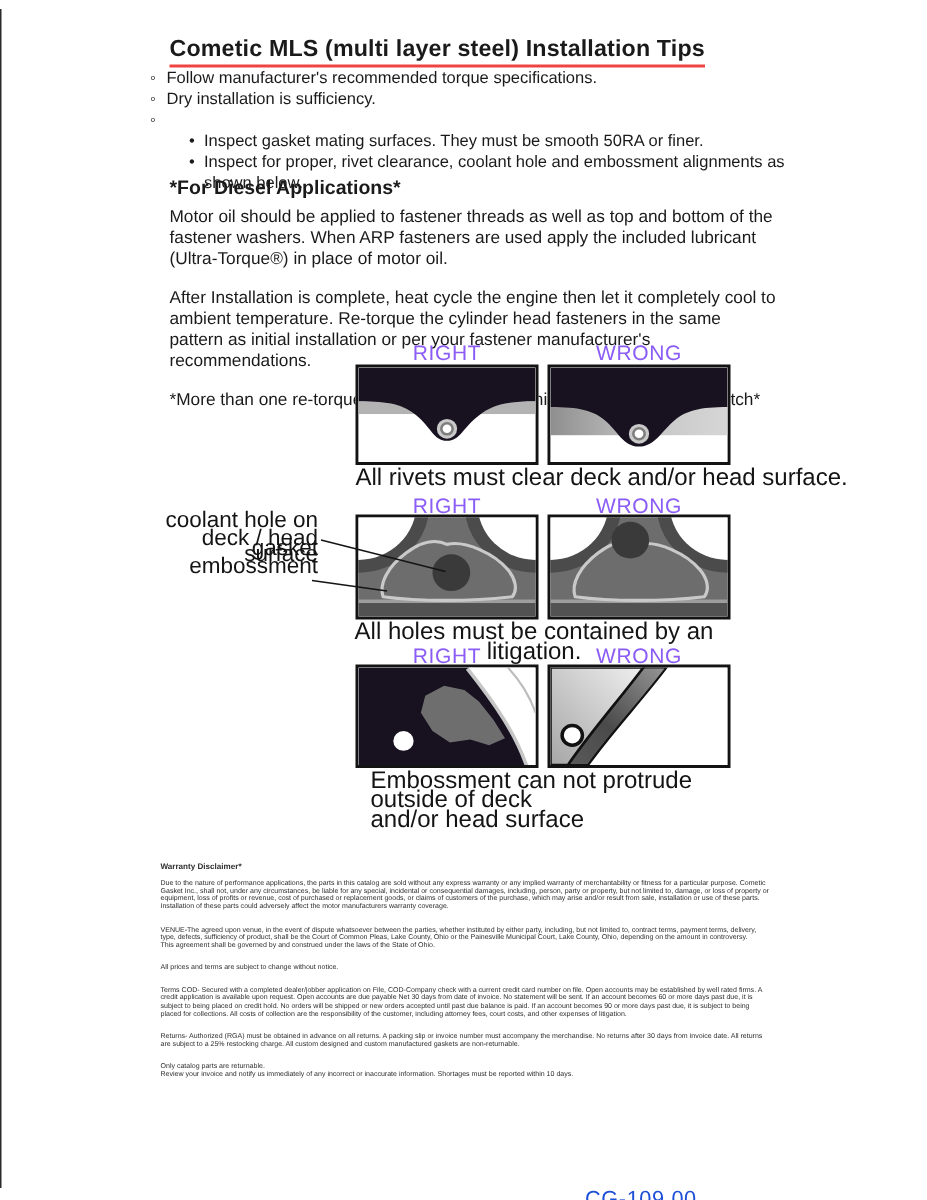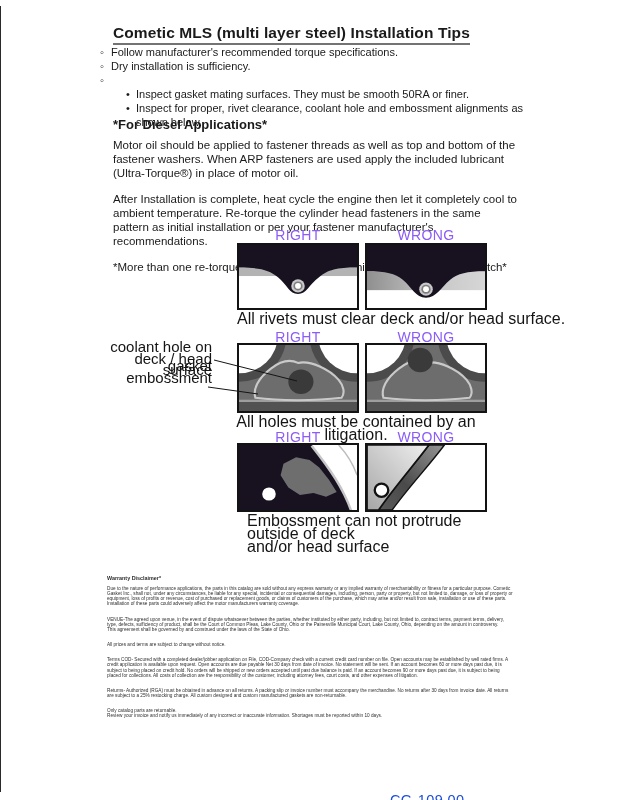--- a/index.html
+++ b/index.html
@@ -5,21 +5,21 @@
   html,body{margin:0;padding:0;background:#ffffff;}
   #page{
     position:relative;width:618px;height:800px;background:#ffffff;overflow:hidden;
     font-family:"Liberation Sans","DejaVu Sans",sans-serif;color:#1a1a1a;
   }
   
   #edge-line{position:absolute;left:0px;top:6px;width:1px;height:786px;background:#2a2a2a;}
 
   
   #title{position:absolute;left:113px;top:24px;font-size:15.5px;font-weight:bold;
-         border-bottom:2px solid #737373;padding-bottom:1px;letter-spacing:.1px;}
+         border-bottom:2px solid #ef4444;padding-bottom:1px;letter-spacing:.1px;}
 
   
   #tips{position:absolute;left:100px;top:45px;width:430px;font-size:11px;line-height:14px;}
   .b-row{display:flex;}
   .b-row .mk{width:11px;flex:0 0 11px;text-align:left;}
   .b-row.sub{margin-left:26px;}
   .b-row.sub .mk{width:10px;flex:0 0 10px;}
 
   
   #diesel{position:absolute;left:113px;top:118px;width:404px;font-size:11.5px;line-height:14px;}

